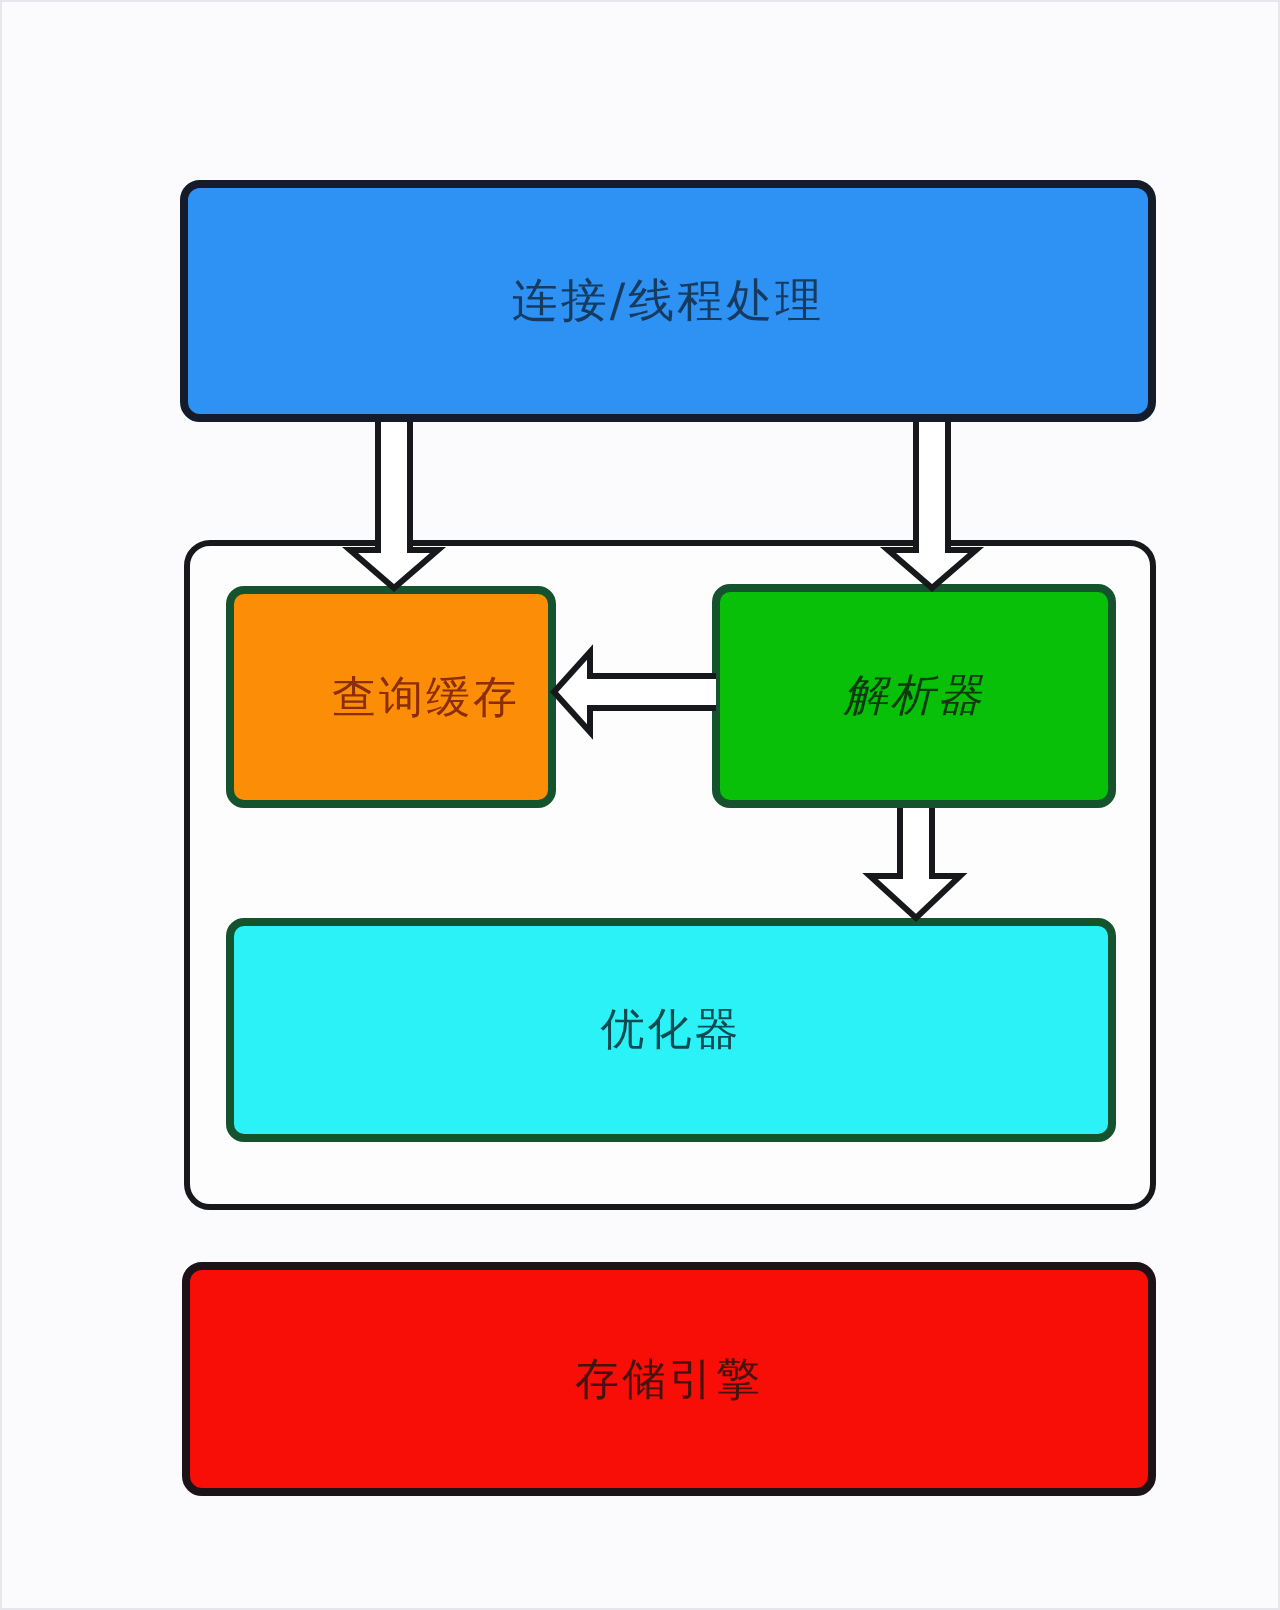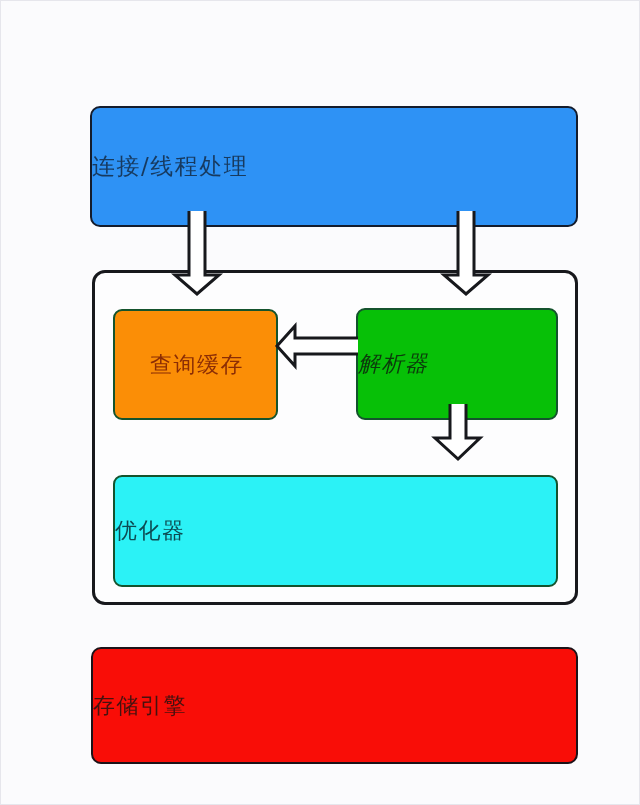--- a/index.html
+++ b/index.html
@@ -13,25 +13,25 @@
     width: 640px;
     height: 805px;
     box-sizing: border-box;
     background: #fbfbfd;
     border: 1px solid #e6e6ec;
     overflow: hidden;
   }
   .node {
     position: absolute;
     box-sizing: border-box;
-    border: 2px solid #14532d;
+    border: 4px solid #14532d;
     display: flex;
     align-items: center;
+    justify-content: center;
     z-index: 2;
-    margin-top: 16px;
   }
   .node .label {
     letter-spacing: 1.5px;
     font-size: 22px;
     font-weight: 500;
     text-align: center;
     user-select: none;
   }
   .node-connection {
     left: 89px; top: 89px; width: 488px; height: 121px;

